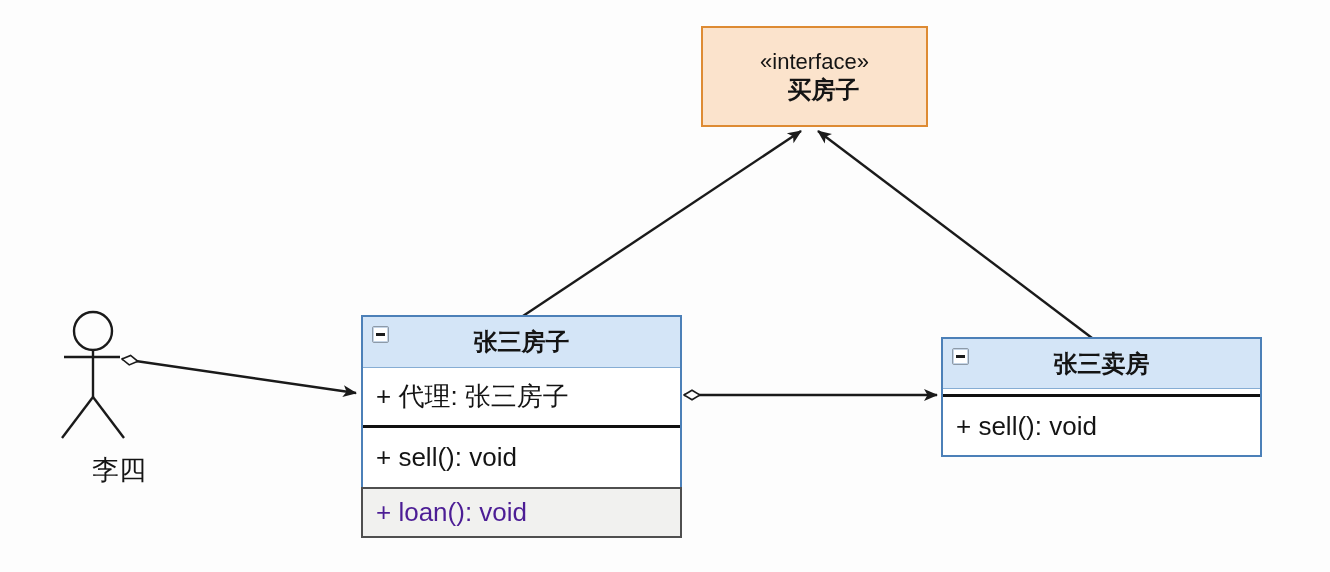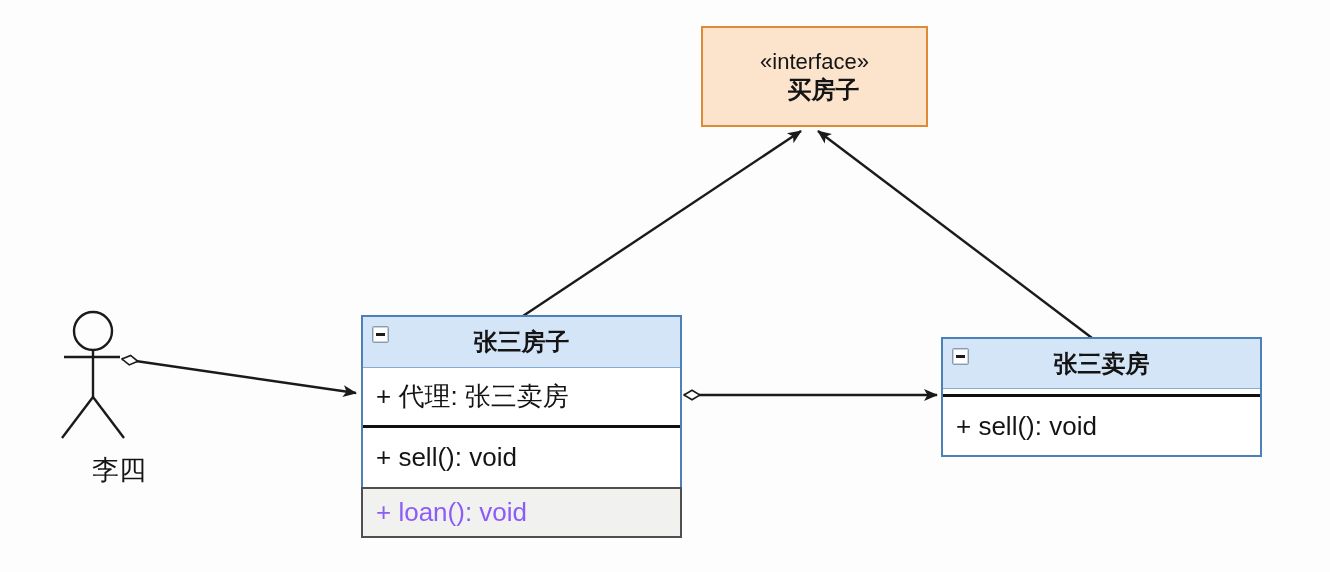--- a/index.html
+++ b/index.html
@@ -65,21 +65,21 @@
   .agent-box{left:361px;top:315px;width:321px;height:174px;}
   .agent-box .class-header{height:51px;flex:none;}
   .agent-box .attr-row{height:57px;flex:none;}
   .agent-box .sell-row{flex:1;}
 
   .loan-row{
     position:absolute;left:361px;top:487px;width:321px;height:51px;
     background:var(--loan-row-fill);
     border:2px solid var(--loan-row-border);
     display:flex;align-items:center;padding-left:13px;
-    font-size:26px;color:#8b5cf6;
+    font-size:26px;color:#4c1d95;
   }
 
   .seller-box{left:941px;top:337px;width:321px;height:120px;}
   .seller-box .class-header{height:50px;flex:none;}
   .seller-box .empty-attr{height:5px;flex:none;background:#fff;}
   .seller-box .sell-row{flex:1;}
 
   .actor-label{
     position:absolute;left:46px;top:452px;width:100px;
     text-align:right;font-size:27px;font-weight:400;
@@ -119,21 +119,21 @@
     <div class="iface-name">买房子</div>
   </div>
 
   <div class="class-box agent-box">
     <div class="class-header">
       <span class="collapse-box">
         <span class="minus"></span>
       </span>
       <span class="class-title">张三房子</span>
     </div>
-    <div class="member-row attr-row">+ 代理: 张三卖房</div>
+    <div class="member-row attr-row">+ 代理: 张三房子</div>
     <div class="divider"></div>
     <div class="member-row sell-row">+ sell(): void</div>
   </div>
 
   <div class="loan-row">+ loan(): void</div>
 
   <div class="class-box seller-box">
     <div class="class-header">
       <span class="collapse-box">
         <span class="minus"></span>

